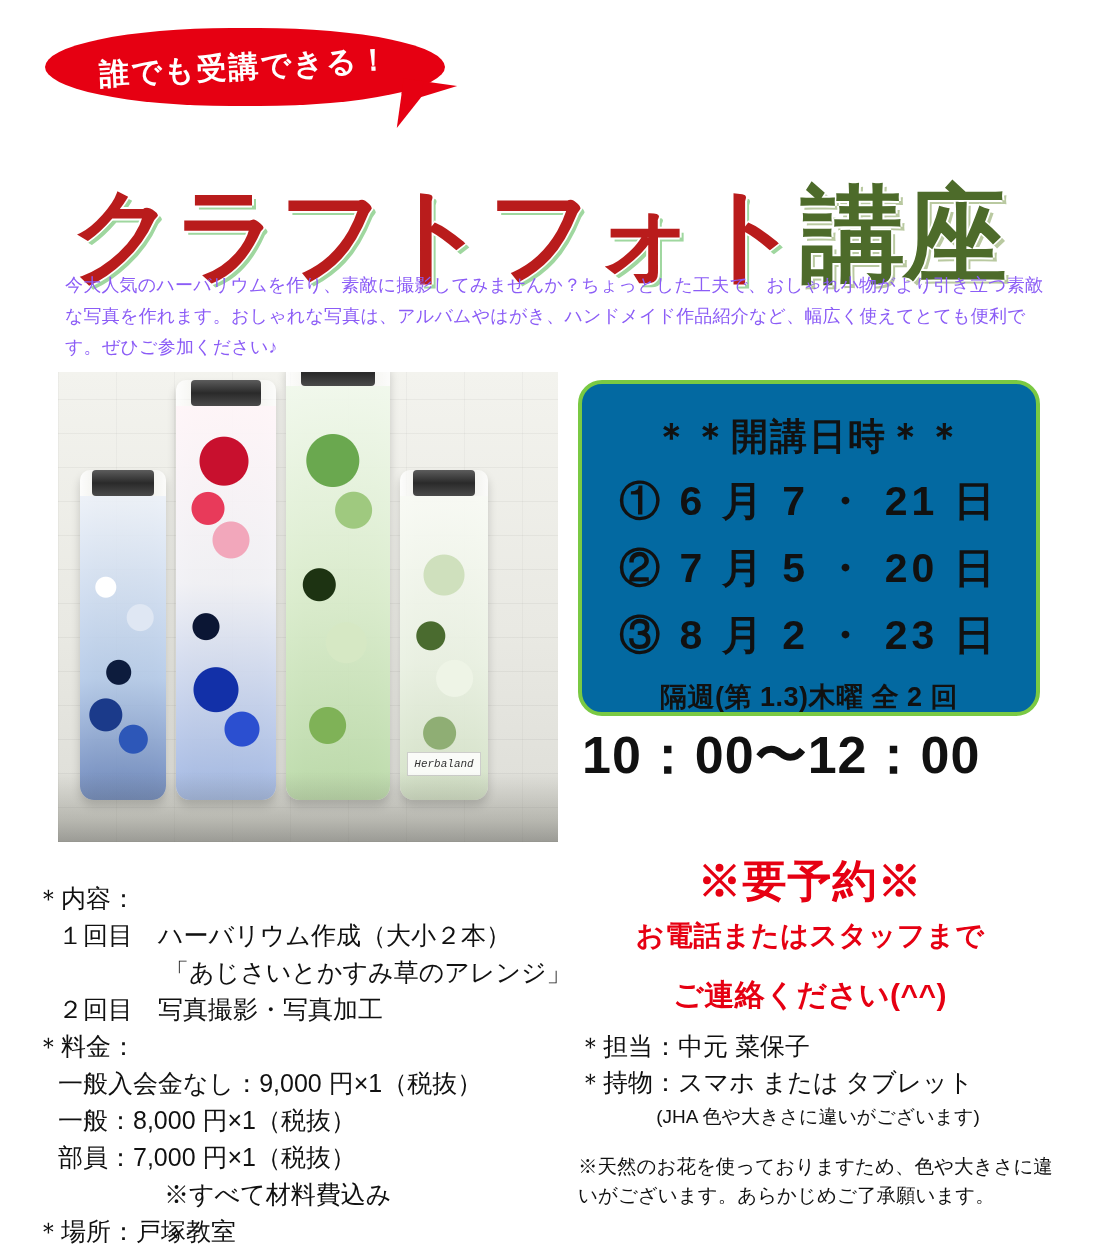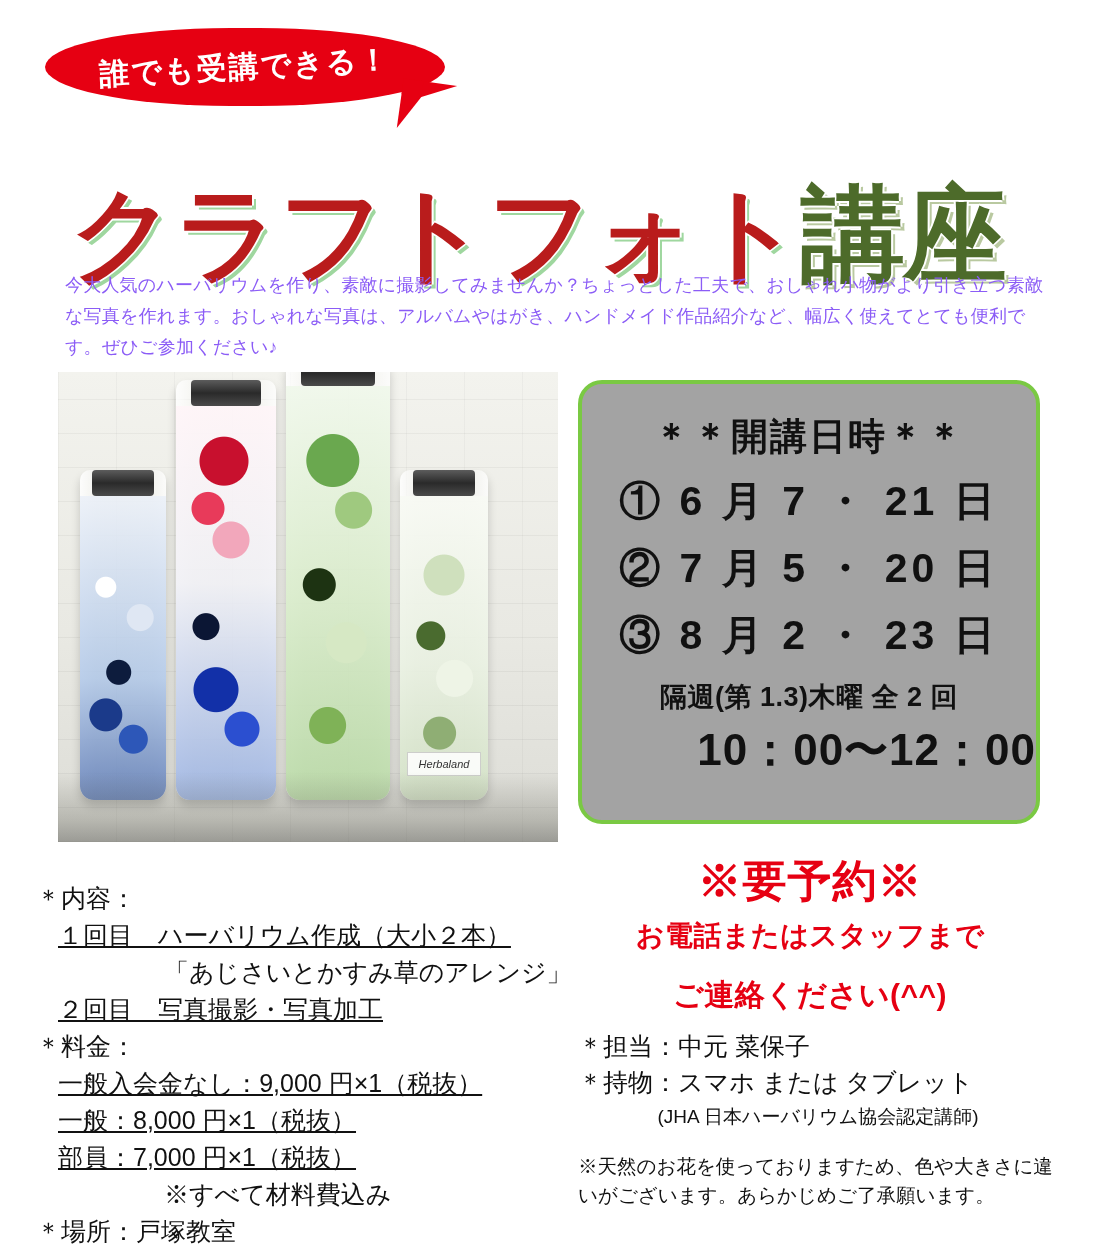--- a/index.html
+++ b/index.html
@@ -193,39 +193,39 @@
   }
   .bottle .label {
     position: absolute;
     left: 50%;
     bottom: 24px;
     transform: translateX(-50%);
     width: 72px;
     height: 22px;
     background: rgba(255,255,255,0.85);
     border: 1px solid rgba(0,0,0,0.18);
-    font-family: Liberation Sans, sans-serif;
+    font-family: Liberation Mono, monospace;
     font-style: italic;
     font-size: 11px;
     color: #333;
     display: flex;
     align-items: center;
     justify-content: center;
   }
 
   
   .schedule {
     position: absolute;
     left: 578px;
     top: 380px;
     width: 462px;
-    height: 444px;
+    height: 336px;
     border: 4px solid #7ac943;
     border-radius: 24px;
-    background: #a3a3a3;
+    background: #0369a1;
     box-sizing: border-box;
     padding: 12px 0 0 0;
   }
   .sched-title {
     text-align: center;
     font-size: 37px;
     font-weight: bold;
     letter-spacing: 2px;
     margin-top: 16px;
   }
@@ -238,23 +238,23 @@
     white-space: nowrap;
   }
   .sched-note {
     font-size: 27px;
     font-weight: bold;
     text-align: center;
     margin-top: 16px;
     letter-spacing: 0.5px;
   }
   .sched-time {
-    font-size: 44px;
-    font-weight: bold;
-    text-align: right;
+    font-size: 52px;
+    font-weight: bold;
+    text-align: left;
     margin-top: 6px;
     letter-spacing: 1px;
   }
 
   
   .reserve {
     position: absolute;
     left: 570px;
     top: 852px;
     width: 480px;
@@ -293,21 +293,21 @@
 
   
   .left-details {
     position: absolute;
     left: 36px;
     top: 880px;
     width: 540px;
     font-size: 25px;
     line-height: 1.48;
   }
-  .left-details .ind1 { padding-left: 22px; text-decoration: underline; }
+  .left-details .ind1 { padding-left: 22px; }
   .left-details .ind3 { padding-left: 128px; }
 </style>
 </head>
 <body>
 
 <div class="page">
 
   <div class="bubble-wrap">
     <div class="bubble">
       <span class="bubble-text">誰でも受講できる！</span>
@@ -354,21 +354,21 @@
 
   <div class="reserve">
     <div class="r1">※要予約※</div>
     <div class="r2">お電話またはスタッフまで</div>
     <div class="r3">ご連絡ください(^^)</div>
   </div>
 
   <div class="right-details">
     <div>＊担当：中元 菜保子</div>
     <div>＊持物：スマホ または タブレット</div>
-    <div class="sub">(JHA 日本ハーバリウム協会認定講師)</div>
+    <div class="sub">(JHA 色や大きさに違いがございます)</div>
   </div>
 
   <div class="disclaimer">※天然のお花を使っておりますため、色や大きさに違いがございます。あらかじめご了承願います。</div>
 
   <div class="left-details">
     <div>＊内容：</div>
     <div class="ind1">１回目　ハーバリウム作成（大小２本）</div>
     <div class="ind3">「あじさいとかすみ草のアレンジ」</div>
     <div class="ind1">２回目　写真撮影・写真加工</div>
     <div>＊料金：</div>

